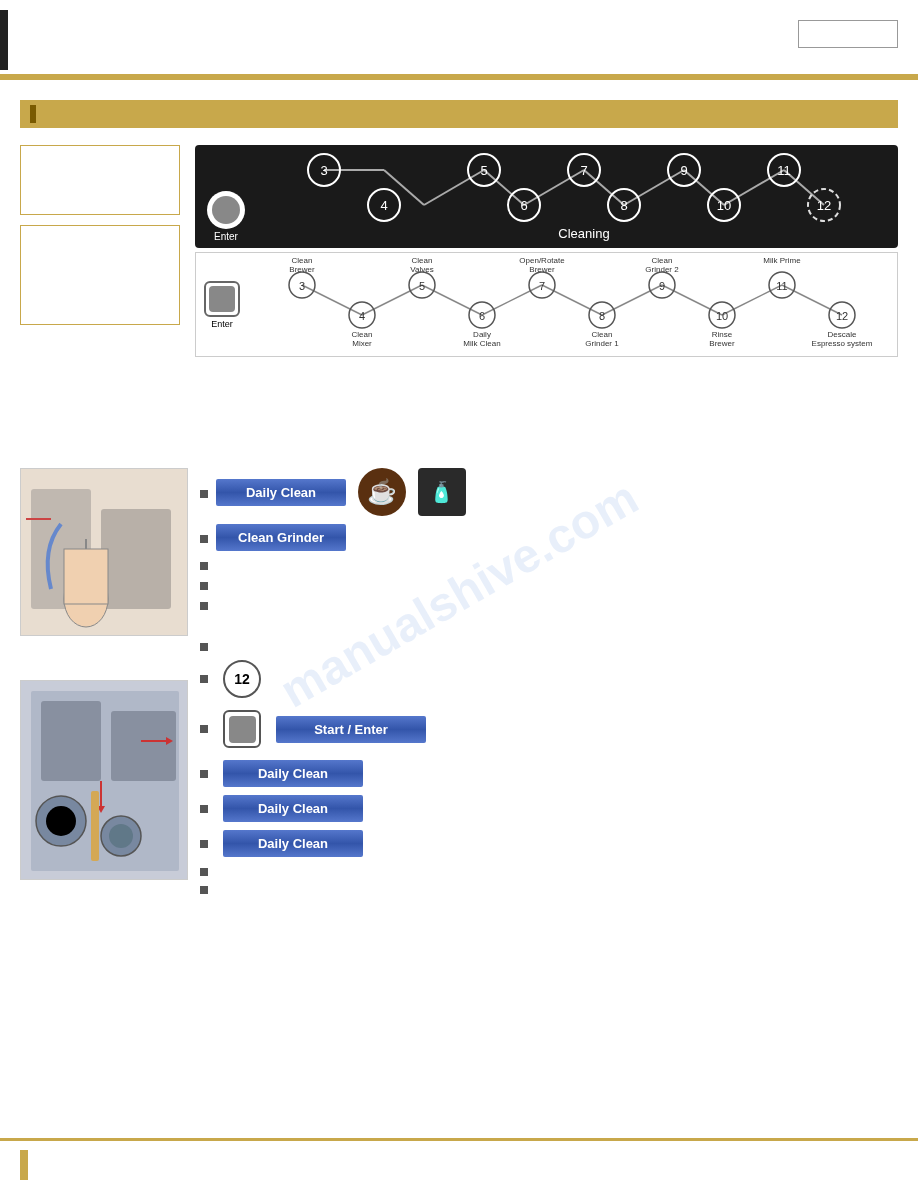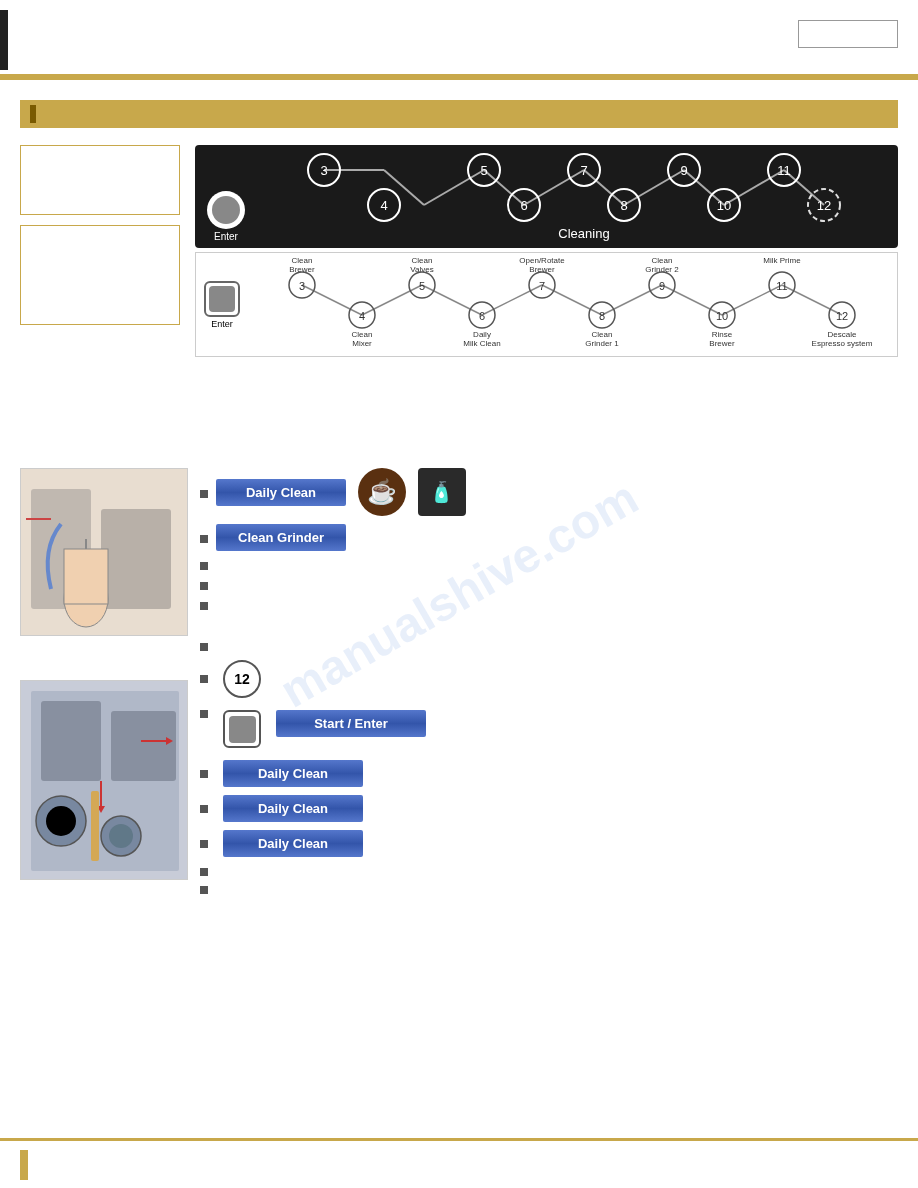--- a/index.html
+++ b/index.html
@@ -330,21 +330,21 @@
   </svg>
 </div>
 
 <div style="position:absolute;top:660px;left:200px;right:20px;">
 
   <div style="display:flex;align-items:center;margin-bottom:12px;gap:15px;">
     <div style="width:8px;height:8px;background:#555;flex-shrink:0;"></div>
     <div style="width:38px;height:38px;border-radius:50%;border:2px solid #555;display:flex;align-items:center;justify-content:center;font-size:14px;font-weight:bold;">12</div>
   </div>
 
-  <div style="display:flex;align-items:flex-start;margin-bottom:12px;gap:15px;">
+  <div style="display:flex;align-items:center;margin-bottom:12px;gap:15px;">
     <div style="width:8px;height:8px;background:#555;flex-shrink:0;"></div>
     <div style="width:38px;height:38px;border-radius:6px;border:2px solid #555;display:flex;align-items:center;justify-content:center;">
       <div style="width:27px;height:27px;border-radius:4px;background:#888;"></div>
     </div>
     <button class="blue-btn blue-btn-md">Start / Enter</button>
   </div>
 
   <div style="display:flex;align-items:center;margin-bottom:8px;gap:15px;">
     <div style="width:8px;height:8px;background:#555;flex-shrink:0;"></div>
     <button class="blue-btn" style="min-width:140px;">Daily Clean</button>

